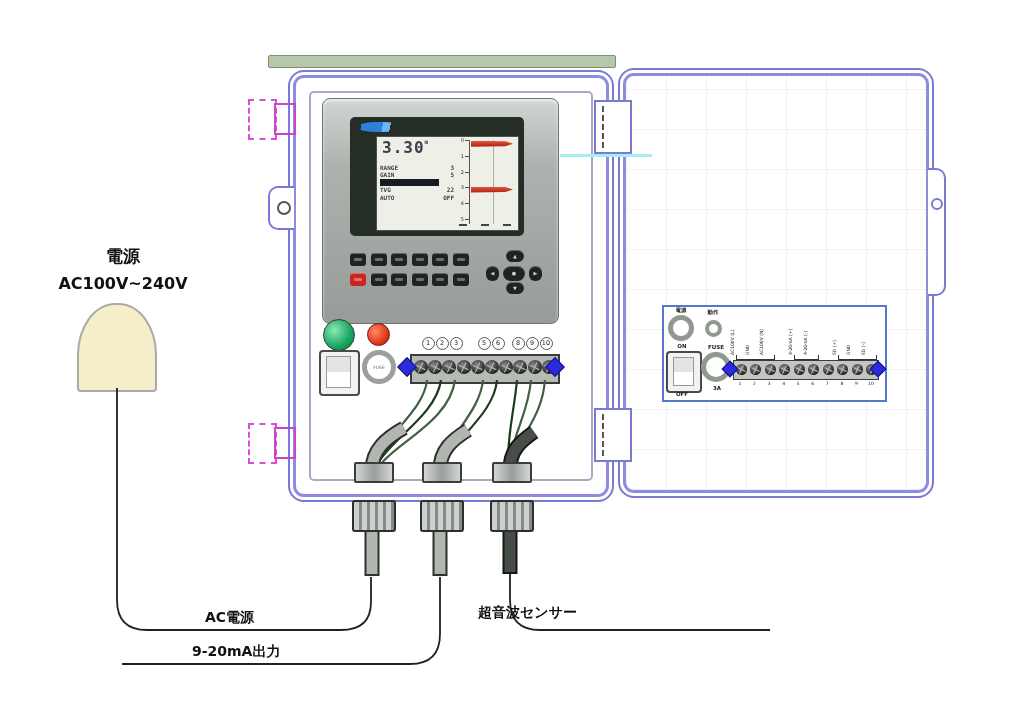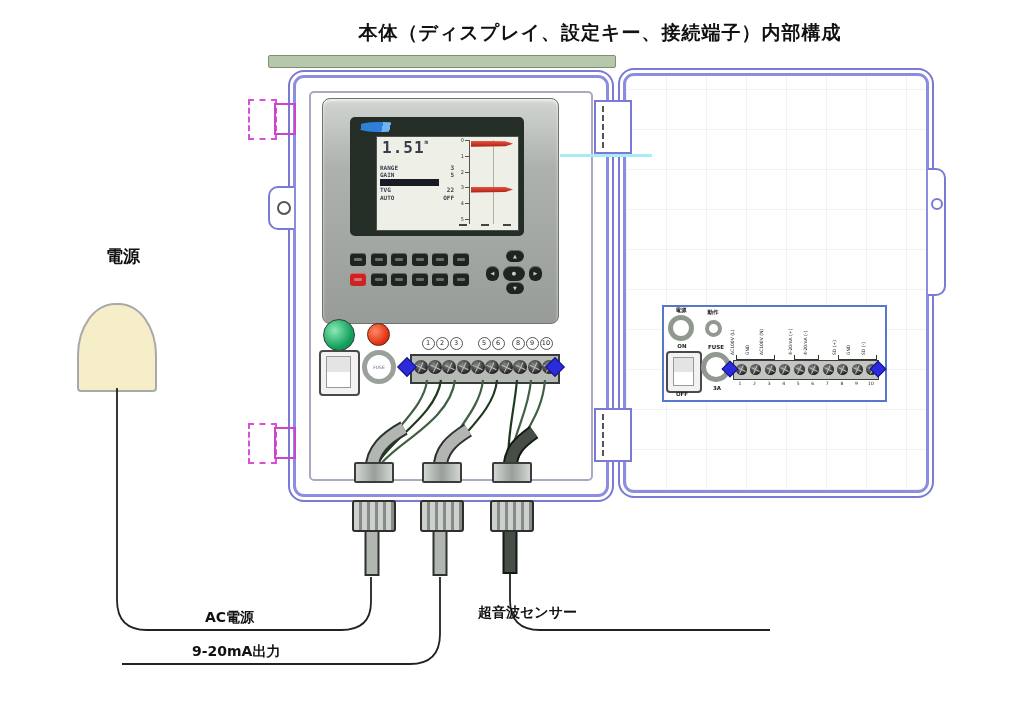--- a/index.html
+++ b/index.html
@@ -102,23 +102,23 @@
   .dnum{position:absolute;width:12px;text-align:center;font-size:4.5px;color:#222;}
   
   .wlabel{font-size:14px;font-weight:bold;color:#111;}
   #svg-wires{left:0;top:0;pointer-events:none;}
 </style>
 </head>
 <body>
 
 <div id="stage">
 
-  <div class="abs" id="title">本体（ディスプレイ、設定キー、接続端子）内部構成</div>
 
   <div class="abs" id="ps-name">電源</div>
+  <div class="abs" id="ps-volt">AC100V~240V</div>
   <div class="abs" id="ps-shape"></div>
 
   <div class="abs" id="rail"></div>
 
   <div class="abs blue-out" id="main-box">
     <div class="blue-mid">
       <div id="main-panel"></div>
     </div>
   </div>
 
@@ -145,21 +145,21 @@
     </div>
   <div class="abs" id="latch-left">
       <div class="c"></div>
     </div>
   <div class="abs" id="cyan-line"></div>
 
   <div class="abs" id="module"></div>
   <div class="abs" id="bezel"></div>
   <div class="abs" id="logo"></div>
   <div class="abs" id="lcd">
-    <div id="lcd-read"><span>1.51</span><span class="unit">m</span></div>
+    <div id="lcd-read"><span>3.30</span><span class="unit">m</span></div>
     <div id="lcd-menu">
         <div class="mrow"><span>RANGE</span><span class="v">3</span></div>
         <div class="mrow"><span>GAIN</span><span class="v">5</span></div>
         <div class="mrow inv"></div>
         <div class="mrow"><span>TVG</span><span class="v">22</span></div>
         <div class="mrow"><span>AUTO</span><span class="v">OFF</span></div>
       </div>
     <div id="graph">
       <div class="axis"></div>
       <div class="mid"></div>

